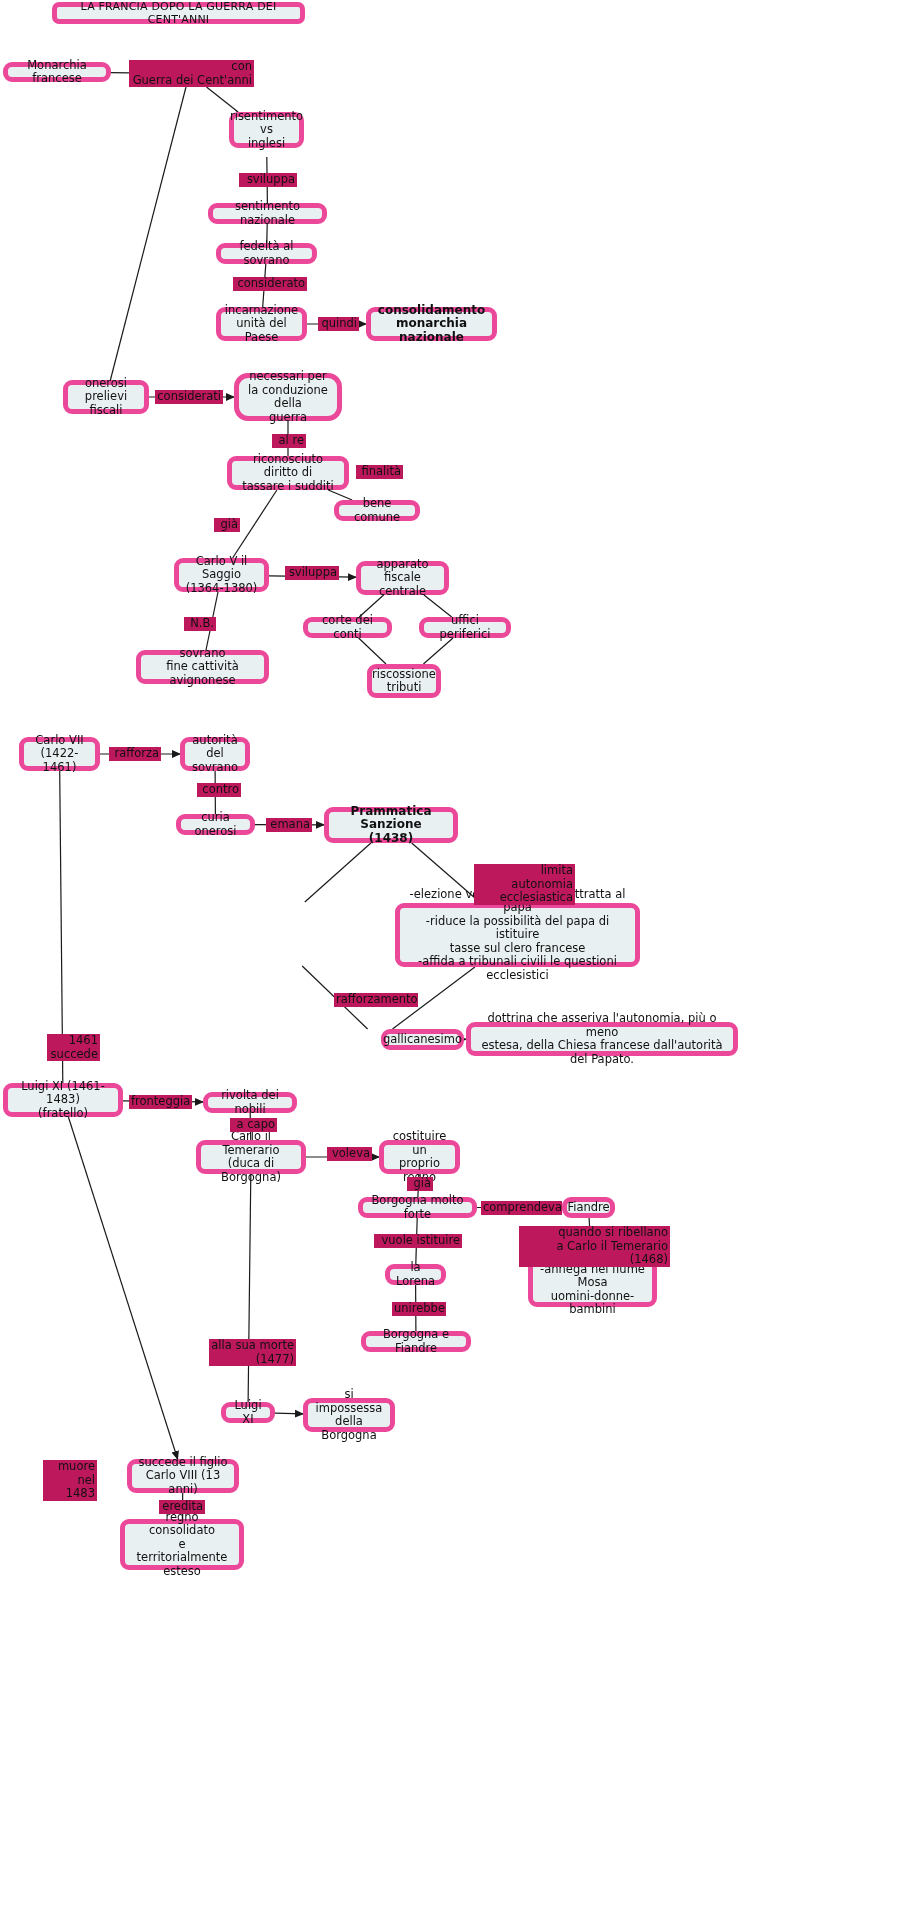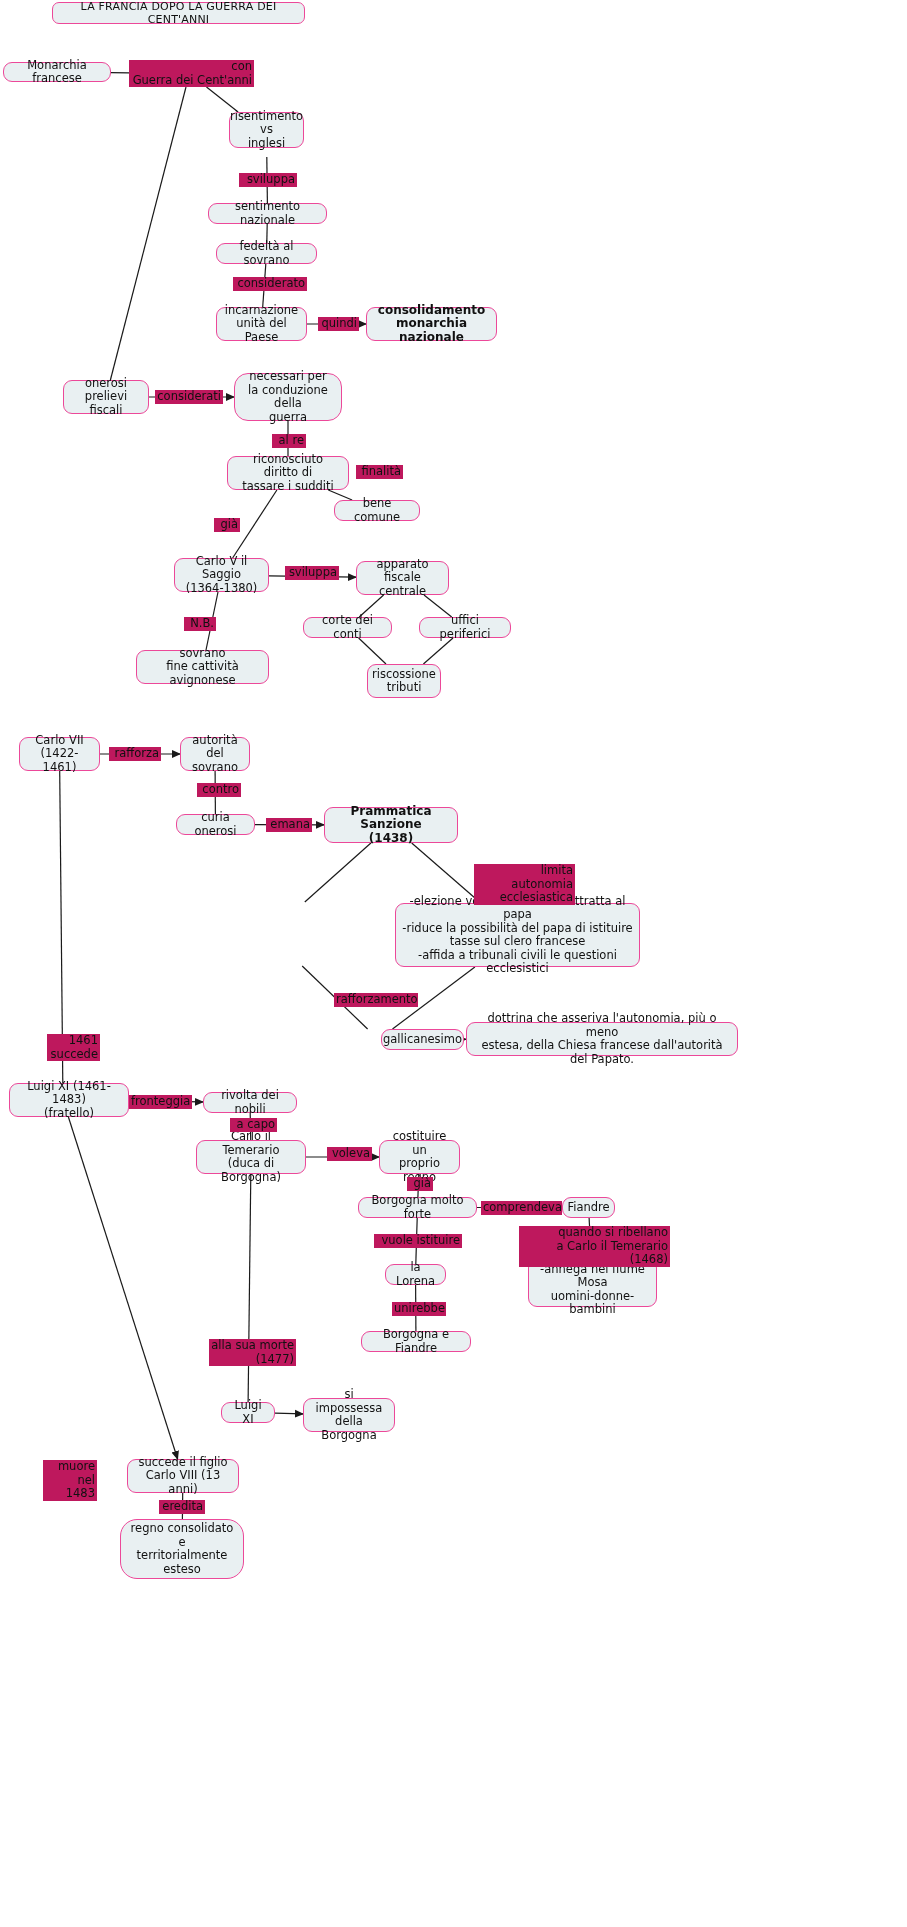--- a/index.html
+++ b/index.html
@@ -20,21 +20,21 @@
     left: 0;
     top: 0;
     width: 907px;
     height: 1927px;
     pointer-events: none;
   }
   .node {
     position: absolute;
     box-sizing: border-box;
     background: #e9f0f2;
-    border: 1px solid #ec4899;
+    border: 5px solid #ec4899;
     border-radius: 9px;
     display: flex;
     align-items: center;
     justify-content: center;
     text-align: center;
     color: #111111;
     font-size: 11.5px;
     line-height: 13.5px;
     padding: 3px 6px;
     white-space: pre-line;
@@ -148,40 +148,40 @@
     <div class="node" style="left: 176px; top: 814px; width: 79px; height: 21px;">curia onerosi</div>
     <div class="node bold" style="left: 324px; top: 807px; width: 134px; height: 36px;">Prammatica Sanzione
 (1438)</div>
     <div class="node" style="left: 395px; top: 903px; width: 245px; height: 64px;">-elezione vescovi francesi sottratta al papa
 -riduce la possibilità del papa di istituire
 tasse sul clero francese
 -affida a tribunali civili le questioni ecclesistici</div>
     <div class="node" style="left: 337px; top: 1029px; width: 83px; height: 21px; margin-left: 44px;">gallicanesimo</div>
     <div class="node" style="left: 466px; top: 1022px; width: 272px; height: 34px;">dottrina che asseriva l'autonomia, più o meno
 estesa, della Chiesa francese dall'autorità del Papato.</div>
-    <div class="node" style="left: 3px; top: 1083px; width: 120px; height: 34px; margin-left: 6px;">Luigi XI (1461-1483)
+    <div class="node" style="left: 3px; top: 1083px; width: 120px; height: 34px;">Luigi XI (1461-1483)
 (fratello)</div>
     <div class="node" style="left: 203px; top: 1092px; width: 94px; height: 21px;">rivolta dei nobili</div>
     <div class="node" style="left: 196px; top: 1140px; width: 110px; height: 34px;">Carlo il Temerario
 (duca di Borgogna)</div>
     <div class="node" style="left: 379px; top: 1140px; width: 81px; height: 34px;">costituire un
 proprio regno</div>
     <div class="node" style="left: 358px; top: 1197px; width: 119px; height: 21px;">Borgogna molto forte</div>
     <div class="node" style="left: 562px; top: 1197px; width: 53px; height: 21px;">Fiandre</div>
     <div class="node" style="left: 385px; top: 1264px; width: 61px; height: 21px;">la Lorena</div>
     <div class="node" style="left: 528px; top: 1259px; width: 129px; height: 48px;">-distrugge Liegi
 -annega nel fiume Mosa
 uomini-donne-bambini</div>
     <div class="node" style="left: 361px; top: 1331px; width: 110px; height: 21px;">Borgogna e Fiandre</div>
     <div class="node" style="left: 221px; top: 1402px; width: 54px; height: 21px;">Luigi XI</div>
     <div class="node" style="left: 303px; top: 1398px; width: 92px; height: 34px;">si impossessa
 della Borgogna</div>
     <div class="node" style="left: 127px; top: 1459px; width: 112px; height: 34px;">succede il figlio
 Carlo VIII (13 anni)</div>
-    <div class="node" style="left: 120px; top: 1519px; width: 124px; height: 60px; border-radius: 17px;">regno consolidato
+    <div class="node" style="left: 120px; top: 1519px; width: 124px; height: 51px;">regno consolidato
 e
 territorialmente esteso</div>
     <div class="elabel" style="left: 129px; top: 60px; width: 121px;">con
 Guerra dei Cent'anni</div>
     <div class="elabel" style="left: 239px; top: 173px; width: 54px;">sviluppa</div>
     <div class="elabel" style="left: 233px; top: 277px; width: 70px;">considerato</div>
     <div class="elabel" style="left: 318px; top: 317px; width: 37px;">quindi</div>
     <div class="elabel" style="left: 155px; top: 390px; width: 64px;">considerati</div>
     <div class="elabel" style="left: 272px; top: 434px; width: 30px;">al re</div>
     <div class="elabel" style="left: 356px; top: 465px; width: 43px;">finalità</div>

